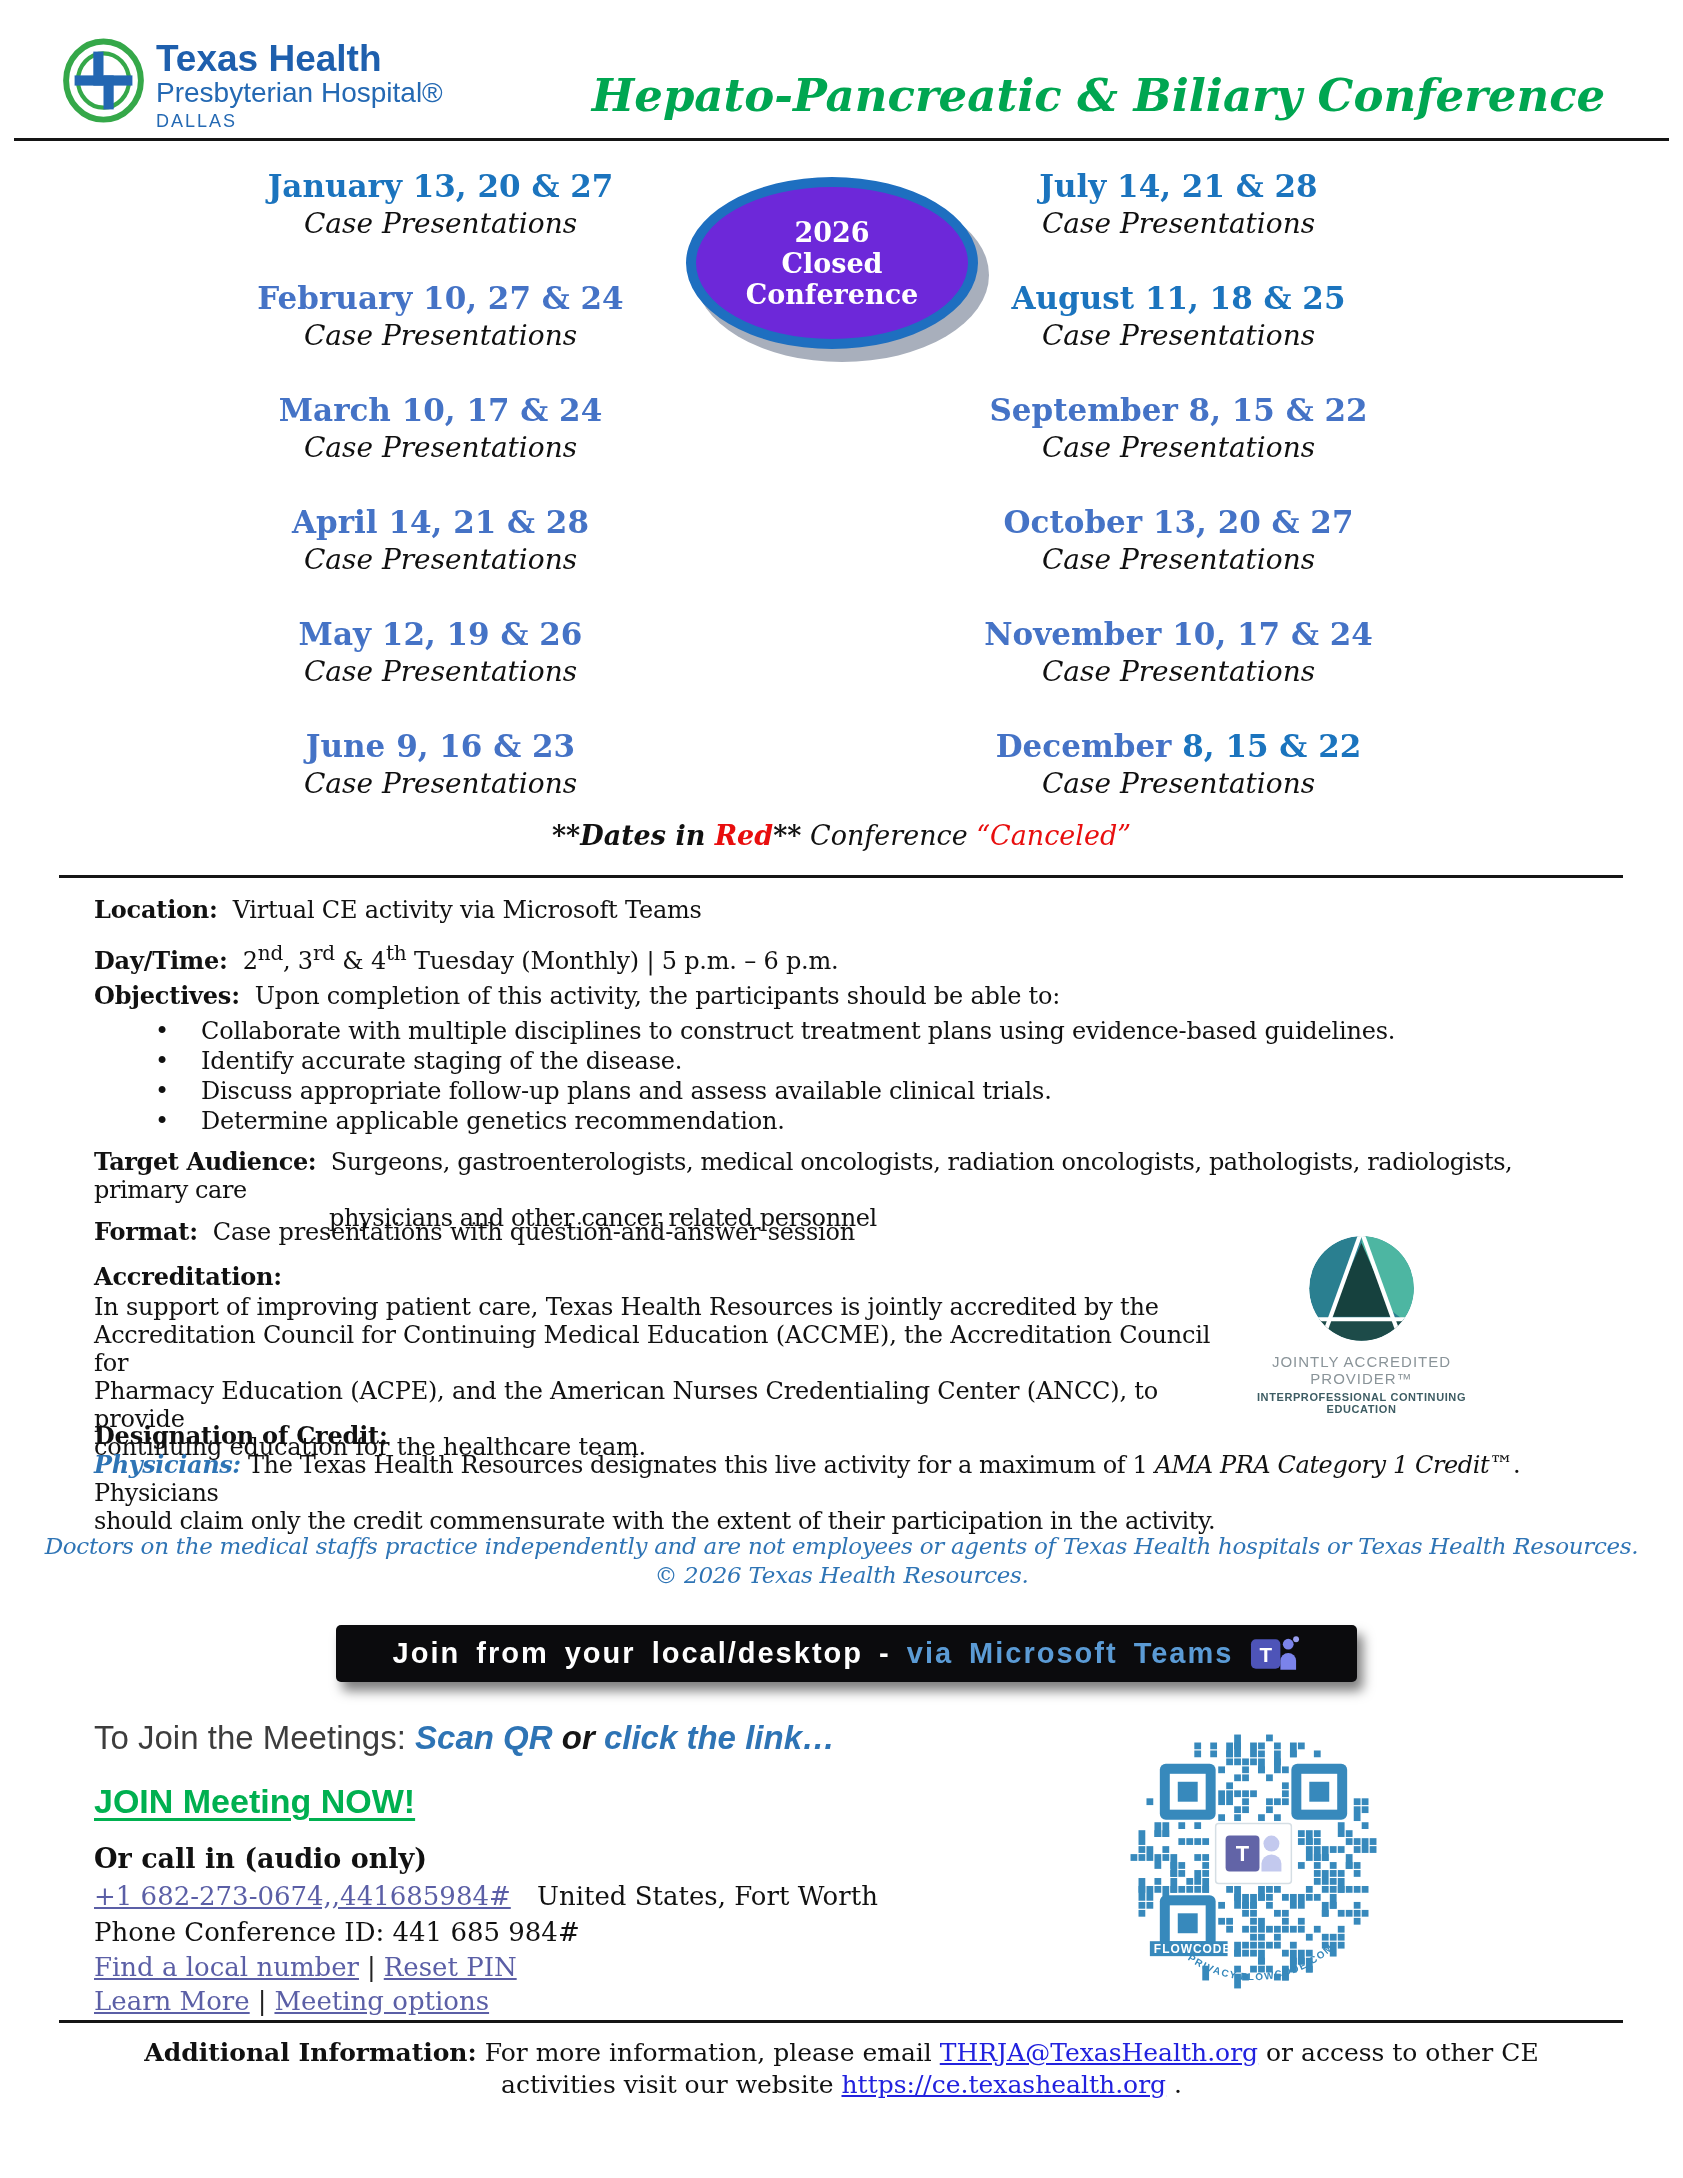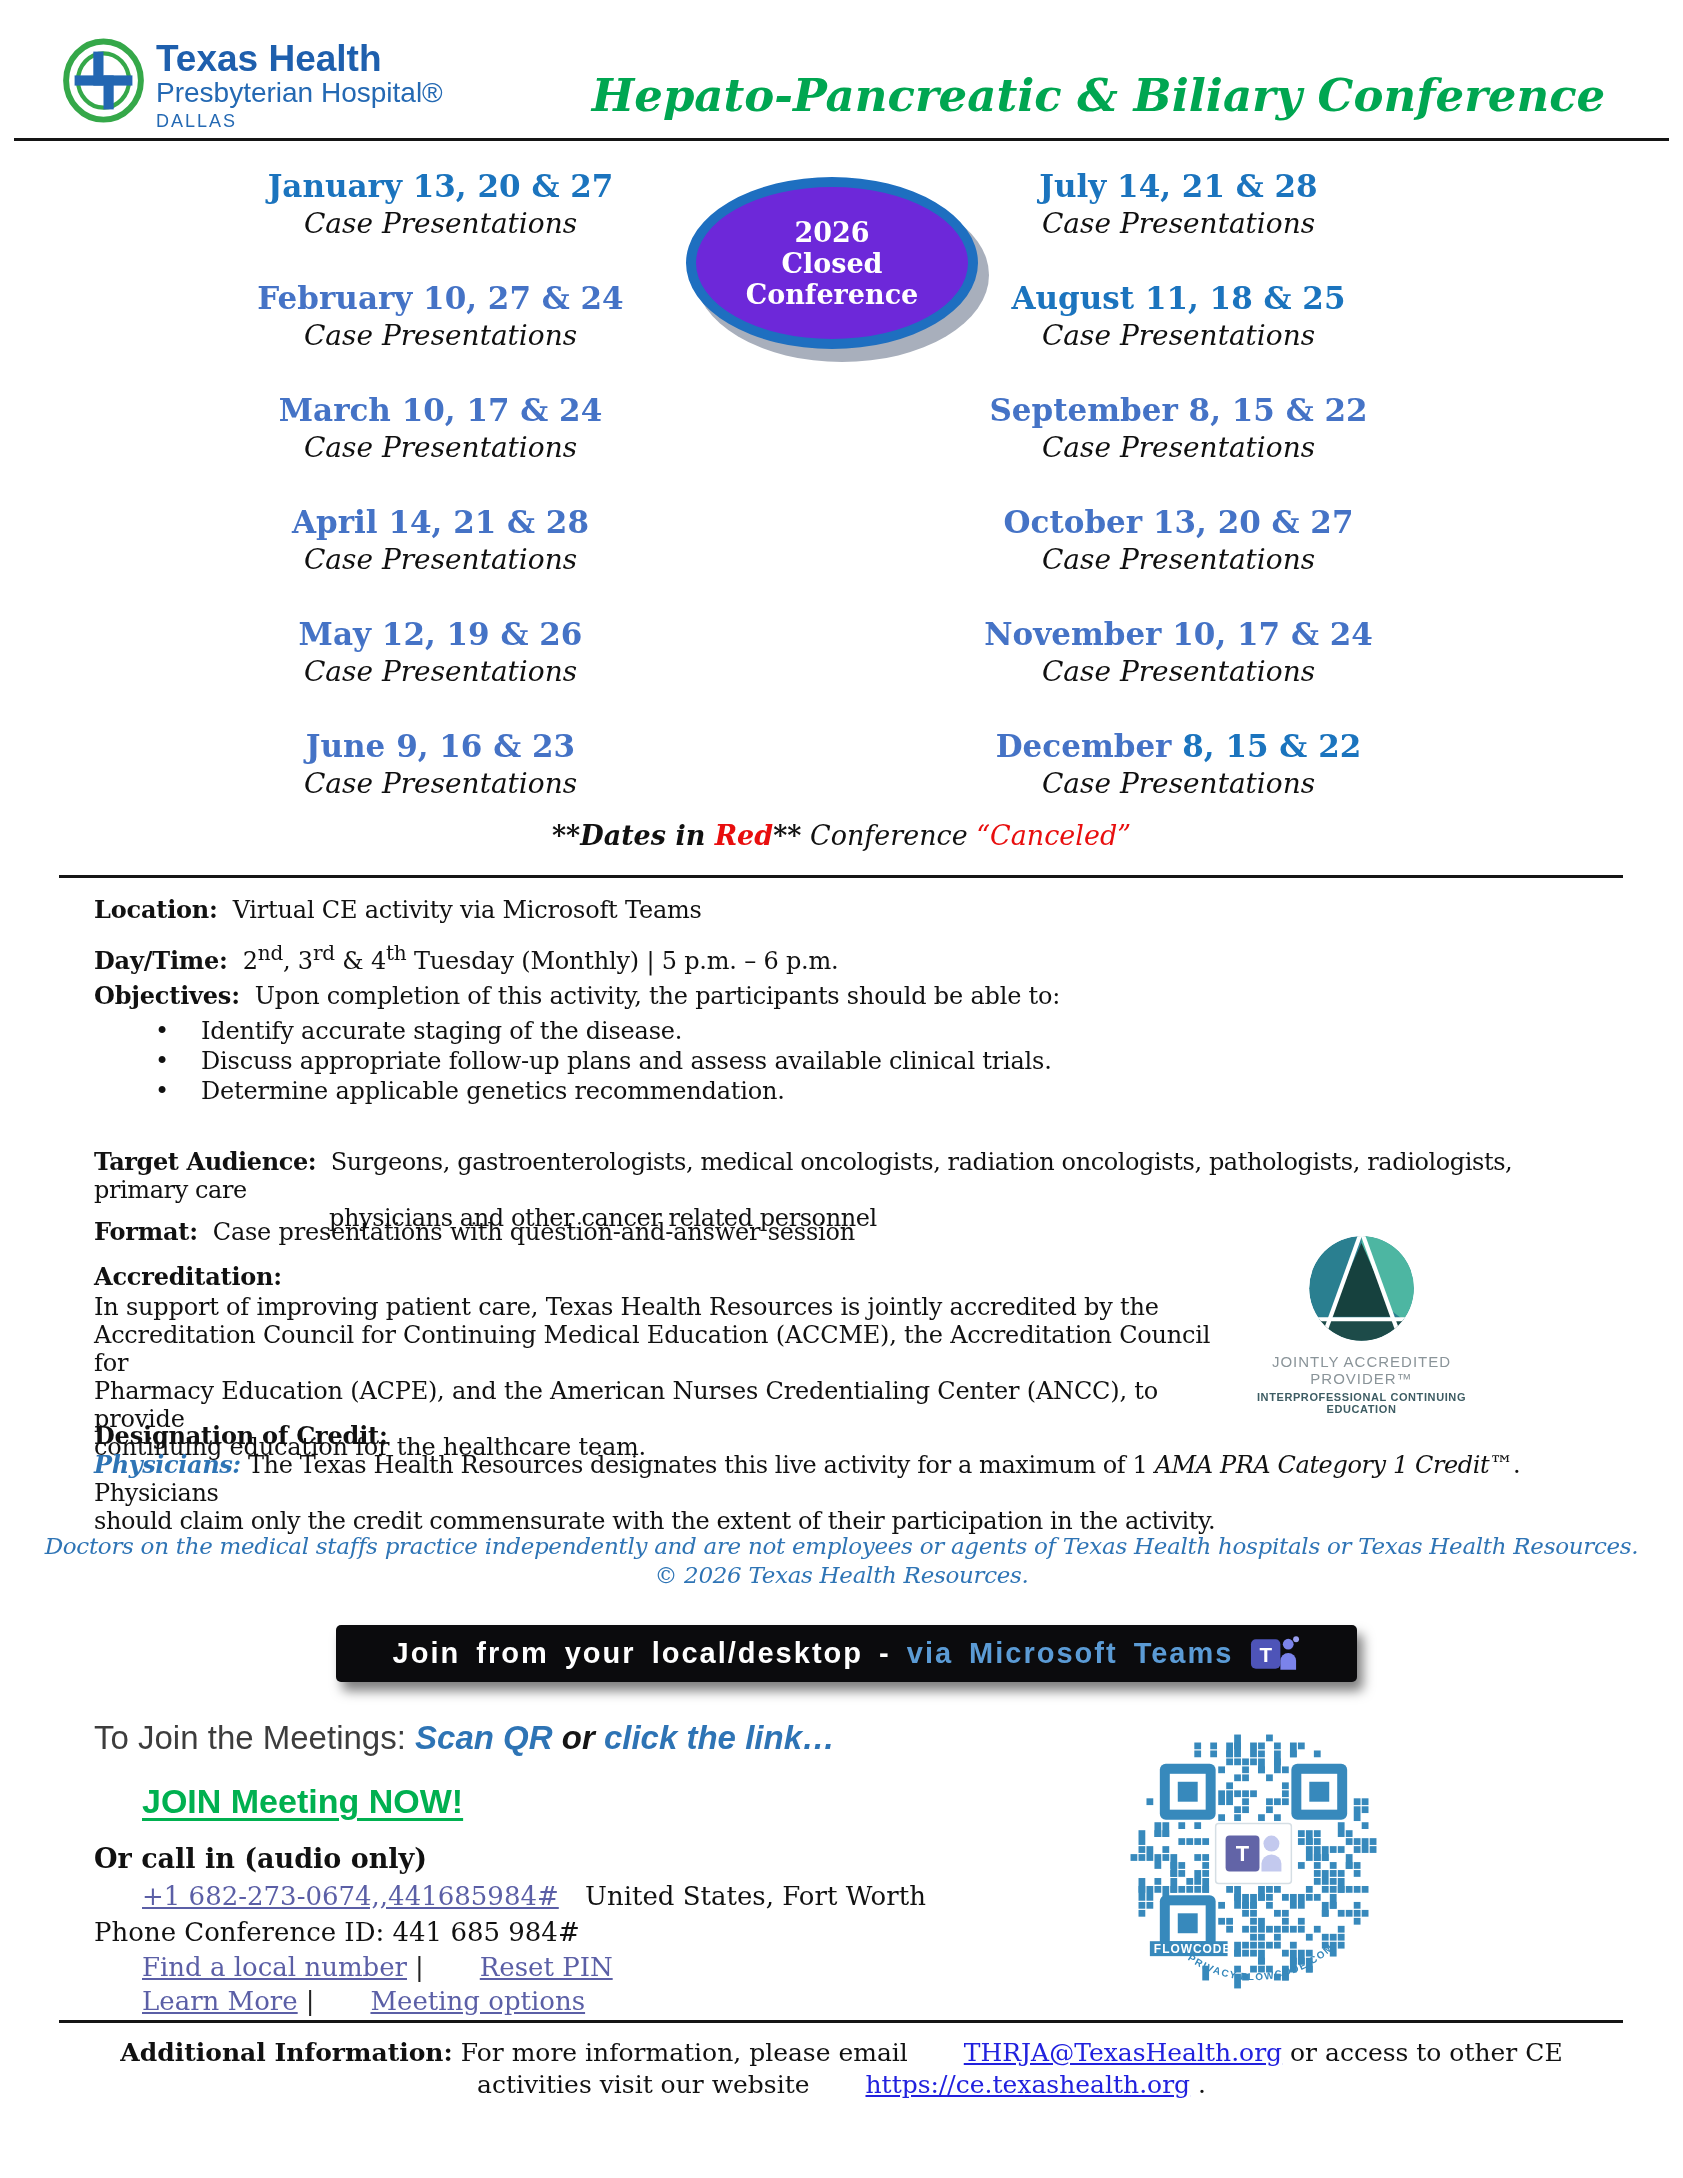--- a/index.html
+++ b/index.html
@@ -45,21 +45,21 @@
   .join-line .bi{font-weight:bold;font-style:italic;color:#2E74B5;}
   .join-line .bk{font-weight:bold;font-style:italic;color:#151515;}
   .cta{font-family:"Liberation Sans",sans-serif;font-size:34px;font-weight:bold;color:#00B050;
        text-decoration:underline;text-decoration-thickness:3px;text-underline-offset:5px;}
   .call-head{font-size:27px;font-weight:bold;}
   .call-line{font-size:26px;}
   .plink{color:#5B5FA6;text-decoration:underline;cursor:pointer;}
   .sep{color:#222;padding:0 8px;}
   .footer-line{width:100%;text-align:center;font-size:25px;line-height:31px;}
   .flink{color:#2121DE;text-decoration:underline;cursor:pointer;}
-  a{cursor:pointer;margin-left:48px;}
+  a{cursor:pointer;}
 </style>
 </head>
 <body>
 
 <div class="page">
 
   <div class="abs" style="left:61px;top:38px;">
     <svg width="85" height="85" viewBox="0 0 100 100">
       <ellipse cx="50" cy="50" rx="44" ry="46" fill="none" stroke="#35A849" stroke-width="7"></ellipse>
       <ellipse cx="50" cy="50" rx="30" ry="32" fill="none" stroke="#35A849" stroke-width="5"></ellipse>
@@ -146,20 +146,21 @@
   <div class="abs details" style="left:94px;top:896px;width:1505px;">
     <span class="lbl">Location:</span>&nbsp; <span>Virtual CE activity via Microsoft Teams</span>
   </div>
   <div class="abs details" style="left:94px;top:939px;width:1505px;">
     <span class="lbl">Day/Time:</span>&nbsp; <span>2</span><sup>nd</sup><span>, 3</span><sup>rd</sup><span> &amp; 4</span><sup>th</sup><span> Tuesday (Monthly) | 5 p.m. – 6 p.m.</span>
   </div>
   <div class="abs details" style="left:94px;top:982px;width:1505px;">
     <span class="lbl">Objectives:</span>&nbsp; <span>Upon completion of this activity, the participants should be able to:</span>
   </div>
   <ul class="abs details bullets" style="left:94px;top:1016px;width:1505px;">
+    <li>Collaborate with multiple disciplines to construct treatment plans using evidence-based guidelines.</li>
     <li>Identify accurate staging of the disease.</li>
     <li>Discuss appropriate follow-up plans and assess available clinical trials.</li>
     <li>Determine applicable genetics recommendation.</li>
   </ul>
   <div class="abs details" style="left:94px;top:1148px;width:1505px;letter-spacing:-0.4px;">
     <span class="lbl">Target Audience:</span>&nbsp; <span>Surgeons, gastroenterologists, medical oncologists, radiation oncologists, pathologists, radiologists, primary care</span><br>
     <span style="padding-left:235px;">physicians and other cancer related personnel</span>
   </div>
   <div class="abs details" style="left:94px;top:1218px;width:1505px;">
     <span class="lbl">Format:</span>&nbsp; <span>Case presentations with question-and-answer session</span>

